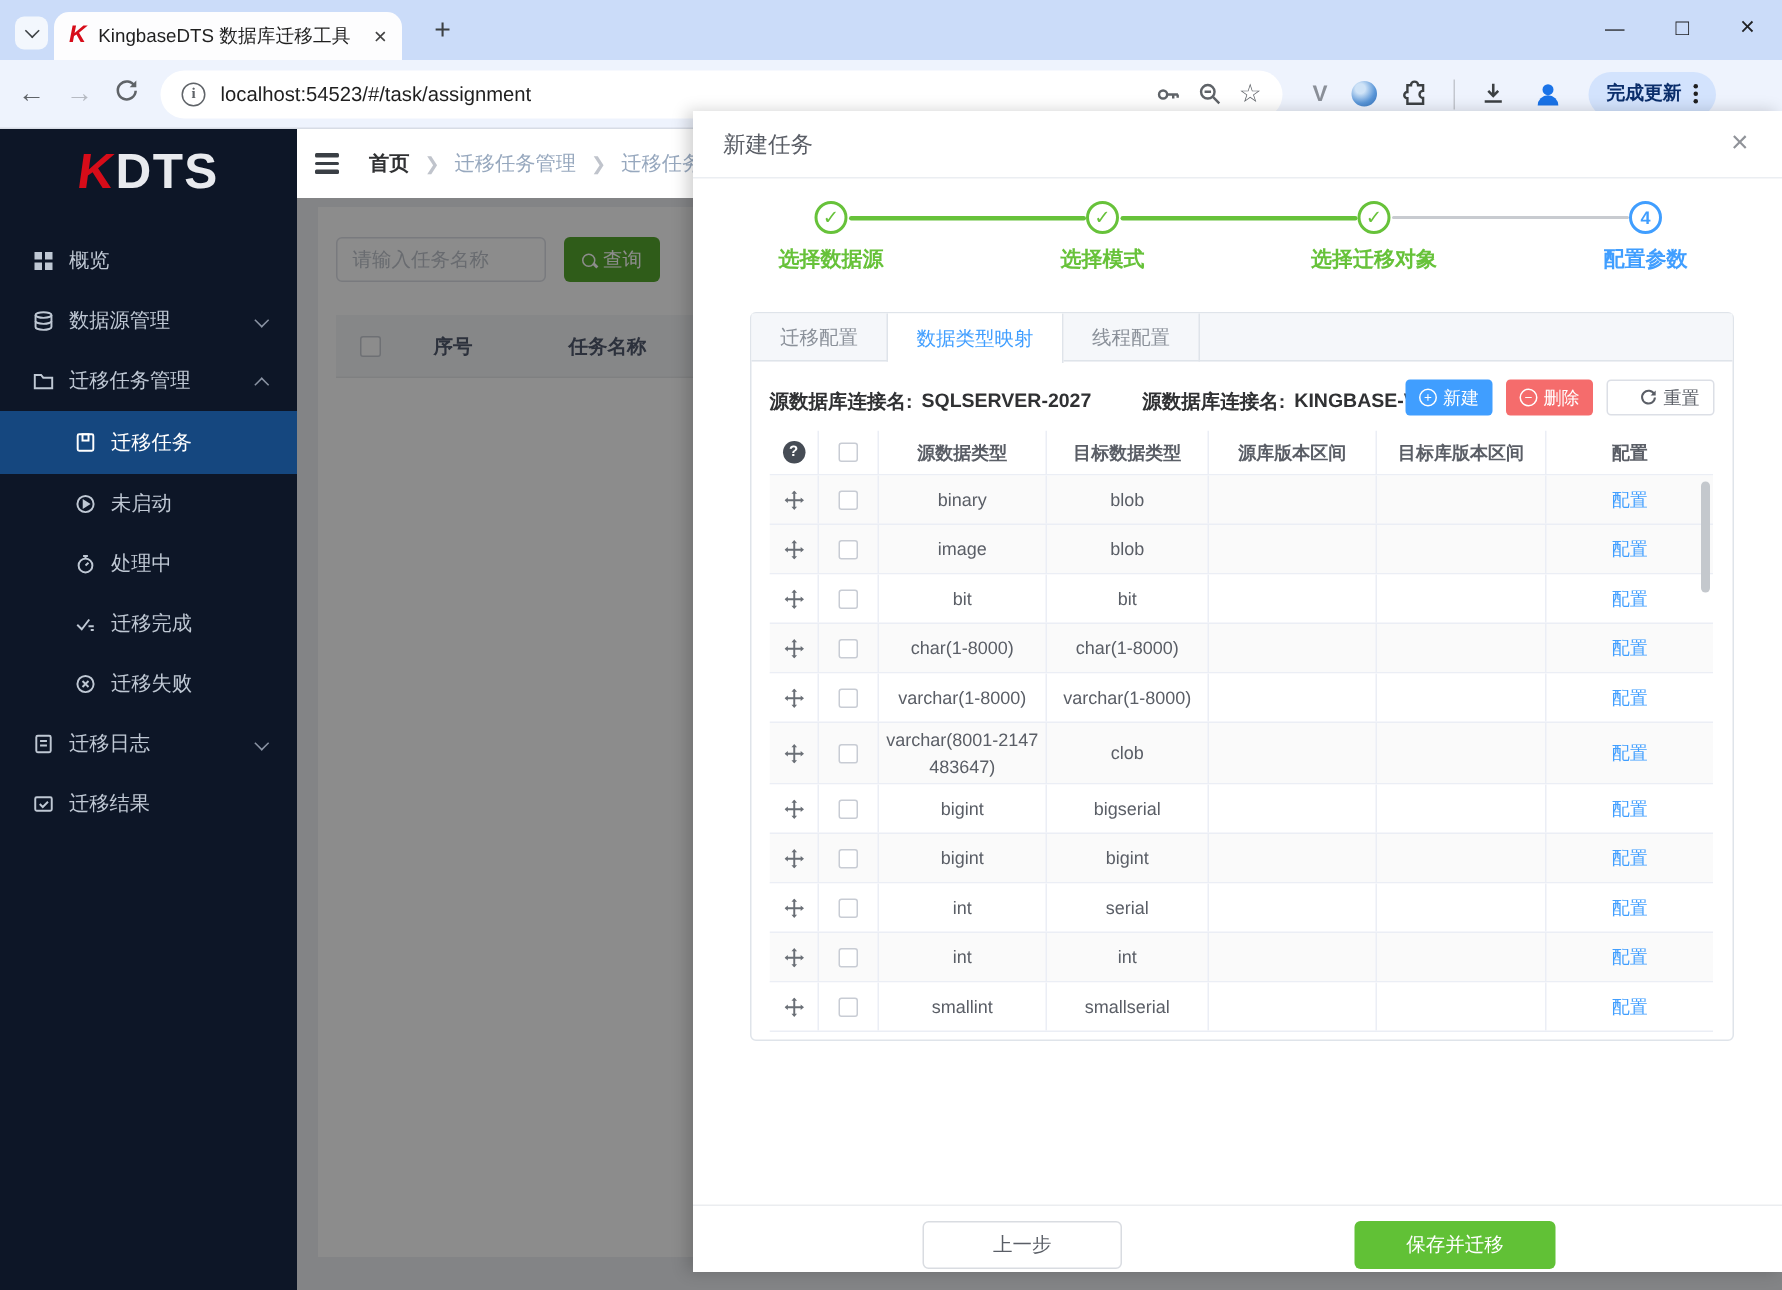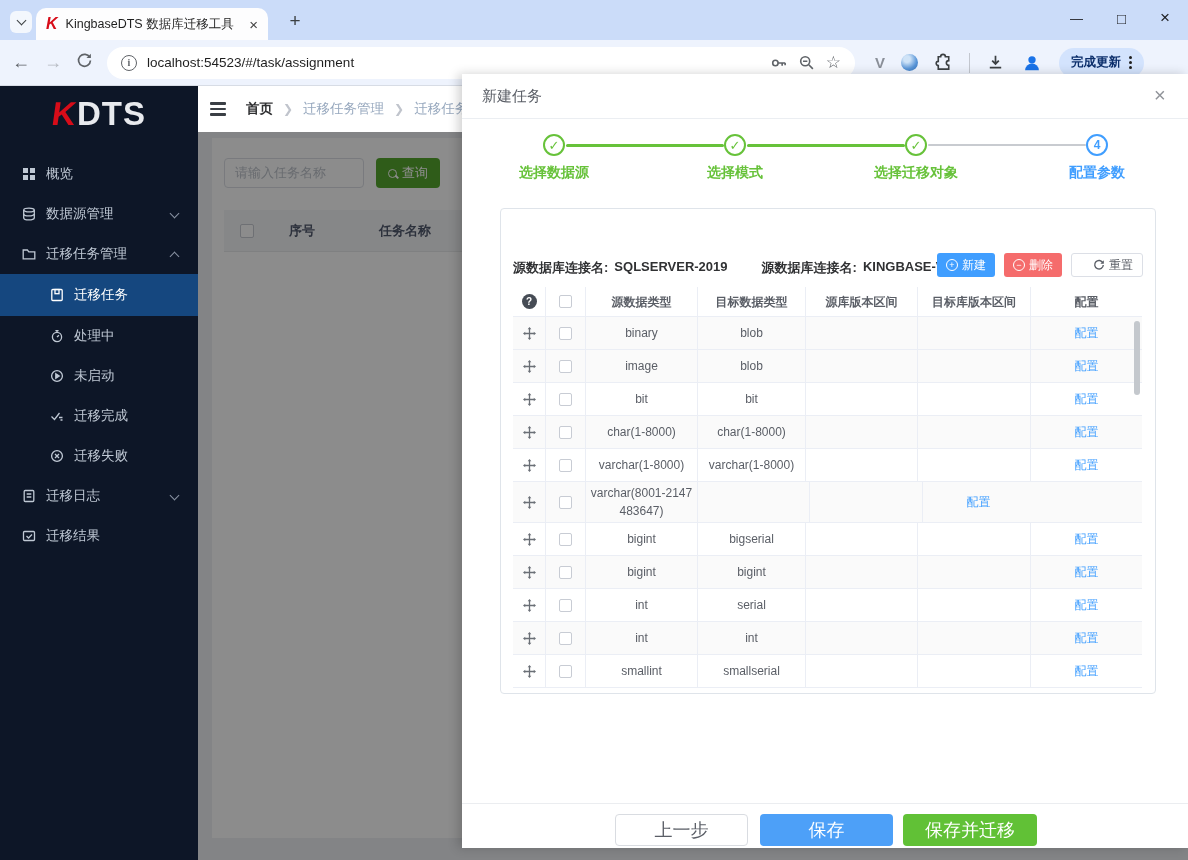--- a/index.html
+++ b/index.html
@@ -114,21 +114,21 @@
     padding:2px 4px; color:#5a5e66; word-break:break-all; line-height:1.5;}
   .tc:last-child { border-right:none; }
   .tc.c-drag { width:33px; } .tc.c-cb { width:40px; } .tc.c-src { width:112px; } .tc.c-tgt { width:108px; }
   .tc.c-v1 { width:112px; } .tc.c-v2 { width:113px; } .tc.c-cfg { width:111px; }
   .cfg-link { color:#409eff; }
   .qmark { width:15px; height:15px; border-radius:50%; background:#464c55; color:#fff; font-size:10px; font-weight:bold;
     display:flex; align-items:center; justify-content:center; }
   #tbl-scrollthumb { left:633px; top:112px; width:6px; height:74px; background:#c4c8cd; border-radius:3px; }
 
   #drawer-footline { left:0; top:729px; width:726px; height:1px; background:#ebedf0; }
-  .foot-btn { top:740px; height:32px; border-radius:4px; font-size:18px; display:flex; align-items:center; justify-content:center; }
+  .foot-btn { top:740px; height:32px; border-radius:4px; font-size:13px; display:flex; align-items:center; justify-content:center; }
   #btn-prev { left:153px; width:133px; background:#fff; border:1px solid #d9dce1; color:#5a5e66; }
   #btn-save { left:298px; width:133px; background:#4da0f8; color:#fff; }
   #btn-savemig { left:441px; width:134px; background:#61c136; color:#fff; }
 </style>
 </head>
 <body>
 
 <div id="stage">
 
   <div id="titlebar" class="abs">
@@ -247,34 +247,34 @@
             <svg width="14" height="14" viewBox="0 0 14 14" fill="none" stroke="currentColor" stroke-width="1.3">
               <rect x="1.8" y="1.5" width="10.4" height="11" rx="1"></rect>
               <rect x="5" y="1.5" width="4" height="4.2"></rect>
             </svg>
           </span>
           <span>迁移任务</span>
         </div>
         <div class="mi lvl2">
           <span style="display: flex;">
             <svg width="14" height="14" viewBox="0 0 14 14" fill="none" stroke="currentColor" stroke-width="1.3">
+              <circle cx="7" cy="7" r="5.4"></circle>
+              <path d="M5.8 4.8 L9.2 7 L5.8 9.2 z" fill="currentColor"></path>
+            </svg>
+          </span>
+          <span>未启动</span>
+        </div>
+        <div class="mi lvl2">
+          <span style="display: flex;">
+            <svg width="14" height="14" viewBox="0 0 14 14" fill="none" stroke="currentColor" stroke-width="1.3">
               <circle cx="7" cy="8" r="4.6"></circle>
               <path d="M7 8 L9 6.2 M7 3.4 V1.6 M5.4 1.6 h3.2"></path>
             </svg>
           </span>
           <span>处理中</span>
-        </div>
-        <div class="mi lvl2">
-          <span style="display: flex;">
-            <svg width="14" height="14" viewBox="0 0 14 14" fill="none" stroke="currentColor" stroke-width="1.3">
-              <circle cx="7" cy="7" r="5.4"></circle>
-              <path d="M5.8 4.8 L9.2 7 L5.8 9.2 z" fill="currentColor"></path>
-            </svg>
-          </span>
-          <span>未启动</span>
         </div>
         <div class="mi lvl2">
           <span style="display: flex;">
             <svg width="14" height="14" viewBox="0 0 14 14" fill="none" stroke="currentColor" stroke-width="1.3">
               <path d="M1.5 7.5 l3 3 L9.5 4"></path>
               <path d="M9 8.5 h3.5 M10.5 11 h2"></path>
             </svg>
           </span>
           <span>迁移完成</span>
         </div>
@@ -357,24 +357,29 @@
         <div class="abs step-label" style="left: 22px;">选择数据源</div>
         <div class="abs step-circle" style="left: 262px;">✓</div>
         <div class="abs step-label" style="left: 203px;">选择模式</div>
         <div class="abs step-circle" style="left: 443px;">✓</div>
         <div class="abs step-label" style="left: 384px;">选择迁移对象</div>
         <div class="abs step-circle current" style="left: 624px;">4</div>
         <div class="abs step-label current" style="left: 565px;">配置参数</div>
       </div>
 
     <div id="tabcard" class="abs">
+      <div id="tabbar" class="abs">
+          <div class="tab-item">迁移配置</div>
+          <div class="tab-item active">数据类型映射</div>
+          <div class="tab-item">线程配置</div>
+        </div>
       <div id="conn-row" class="abs">
         <span class="conn-pair">
           <span>源数据库连接名:</span>
-          <span>SQLSERVER-2019</span>
+          <span>SQLSERVER-2027</span>
         </span>
         <span class="conn-pair">
           <span>源数据库连接名:</span>
           <span>KINGBASE-V8R6</span>
         </span>
       </div>
       <div id="action-btns" class="abs">
         <div class="btn-mini" id="btn-new">
           <span class="circ">+</span>
           <span>新建</span>
@@ -493,20 +498,21 @@
           <div class="trow stripe">
             <span class="tc c-drag">
               <svg width="13" height="13" viewBox="0 0 14 14">
                 <path d="M7 0 L9 2.4 H7.7 V6.3 H11.6 V5 L14 7 L11.6 9 V7.7 H7.7 V11.6 H9 L7 14 L5 11.6 H6.3 V7.7 H2.4 V9 L0 7 L2.4 5 V6.3 H6.3 V2.4 H5 Z" fill="#6a6f76"></path>
               </svg>
             </span>
             <span class="tc c-cb">
               <span class="cbx" style="width:13px;height:13px;"></span>
             </span>
             <span class="tc c-src">varchar(8001-2147483647)</span>
+            <span class="tc c-tgt">clob</span>
             <span class="tc c-v1"></span>
             <span class="tc c-v2"></span>
             <span class="tc c-cfg">
               <span class="cfg-link">配置</span>
             </span>
           </div>
           <div class="trow">
             <span class="tc c-drag">
               <svg width="13" height="13" viewBox="0 0 14 14">
                 <path d="M7 0 L9 2.4 H7.7 V6.3 H11.6 V5 L14 7 L11.6 9 V7.7 H7.7 V11.6 H9 L7 14 L5 11.6 H6.3 V7.7 H2.4 V9 L0 7 L2.4 5 V6.3 H6.3 V2.4 H5 Z" fill="#6a6f76"></path>
@@ -590,17 +596,16 @@
             <span class="tc c-cfg">
               <span class="cfg-link">配置</span>
             </span>
           </div>
         </div>
       <div id="tbl-scrollthumb" class="abs"></div>
     </div>
 
     <div id="drawer-footline" class="abs"></div>
     <div class="abs foot-btn" id="btn-prev">上一步</div>
-    <div class="abs foot-btn" id="btn-save">保存</div>
     <div class="abs foot-btn" id="btn-savemig">保存并迁移</div>
   </div>
 
 </div>
 
 </body></html>

